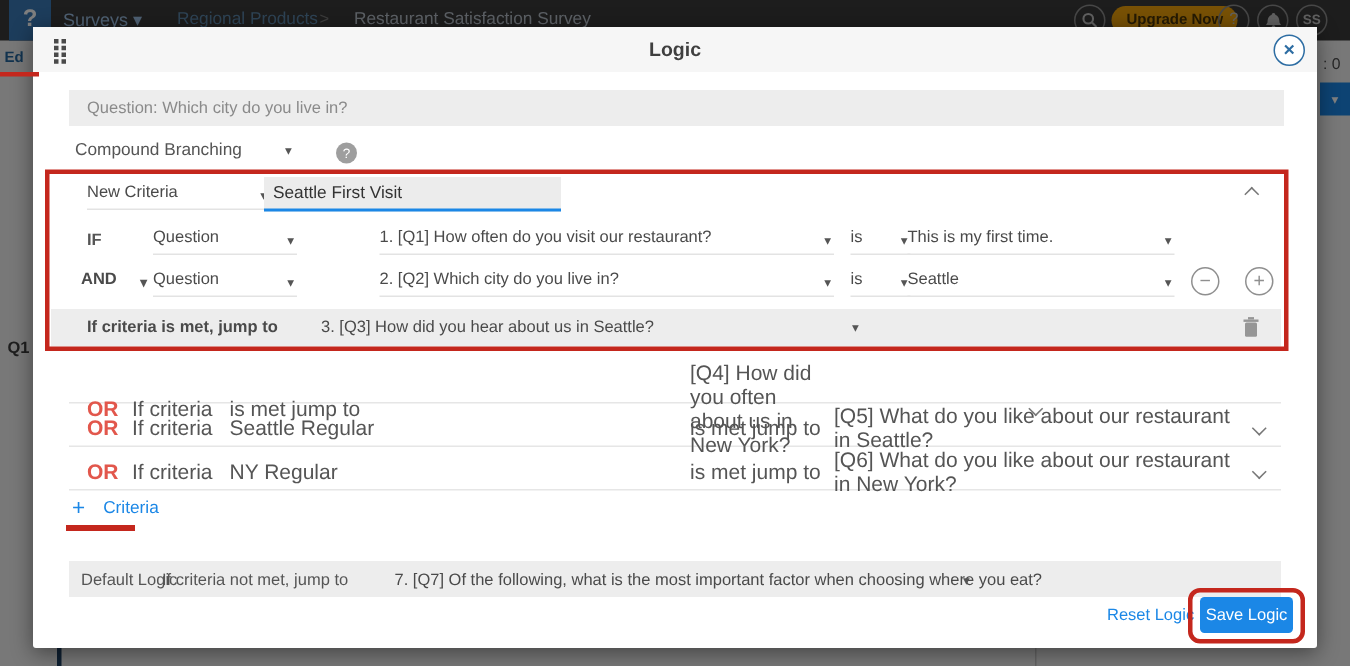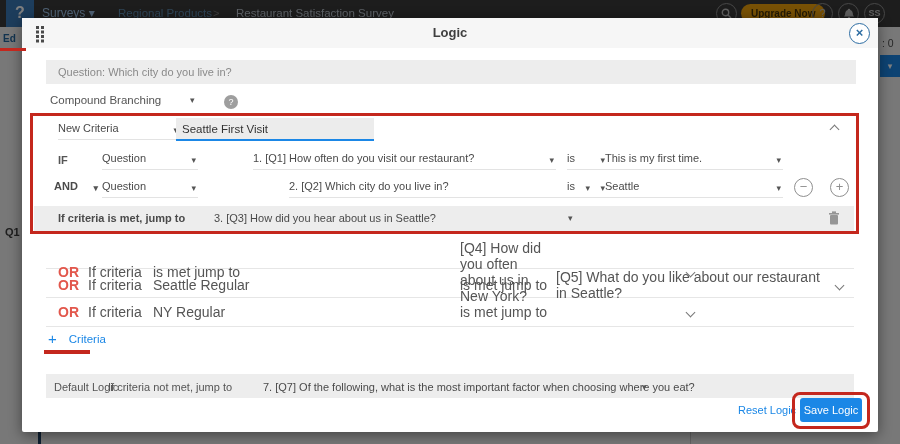--- a/index.html
+++ b/index.html
@@ -146,21 +146,21 @@
       <span class="crit-collapse chev chev-up"></span>
 
       <div class="cond-conn row-if">IF</div>
       <div class="dd dd-type row-if" style="top:36px;"><span>Question</span><span class="caret">▾</span></div>
       <div class="dd dd-q" style="top:36px;"><span>1. [Q1] How often do you visit our restaurant?</span><span class="caret">▾</span></div>
       <div class="dd dd-is" style="top:36px;"><span>is</span><span class="caret">▾</span></div>
       <div class="dd dd-val" style="top:36px;"><span>This is my first time.</span><span class="caret">▾</span></div>
 
       <div class="dd" style="left:20px; top:64px; width:46px; font-weight:bold; border-bottom:none;"><span>AND</span><span class="caret">▾</span></div>
       <div class="dd dd-type" style="top:64px;"><span>Question</span><span class="caret">▾</span></div>
-      <div class="dd dd-q" style="top:64px;margin-left:36px;"><span>2. [Q2] Which city do you live in?</span><span class="caret">▾</span></div>
+      <div class="dd dd-q" style="top:64px;"><span>2. [Q2] Which city do you live in?</span><span class="caret">▾</span></div>
       <div class="dd dd-is" style="top:64px;"><span>is</span><span class="caret">▾</span></div>
       <div class="dd dd-val" style="top:64px;"><span>Seattle</span><span class="caret">▾</span></div>
       <div class="circle-btn" style="left:760px; top:62px;">−</div>
       <div class="circle-btn" style="left:796px; top:62px;">+</div>
 
       <div class="crit-jump">
         <div class="jump-label">If criteria is met, jump to</div>
         <div class="jump-dd">3. [Q3] How did you hear about us in Seattle?</div>
         <div class="jump-caret">▾</div>
         <div class="trash">
@@ -187,20 +187,21 @@
         <span>Seattle Regular</span>
         <span>is met jump to</span>
         <span>[Q5] What do you like about our restaurant in Seattle?</span>
         <span class="chev chev-down or-chev"></span>
       </div>
       <div class="or-row">
         <span class="or-red">OR</span>
         <span>If criteria</span>
         <span>NY Regular</span>
         <span>is met jump to</span>
+        <span>[Q6] What do you like about our restaurant in New York?</span>
         <span class="chev chev-down or-chev"></span>
       </div>
     </div>
 
     <div class="add-crit"><span class="add-plus">+</span><span>Criteria</span></div>
 
     <div class="default-bar">
       <span class="def-l1">Default Logic</span>
       <span class="def-l2">If criteria not met, jump to</span>
       <span class="def-target">7. [Q7] Of the following, what is the most important factor when choosing where you eat?</span>

